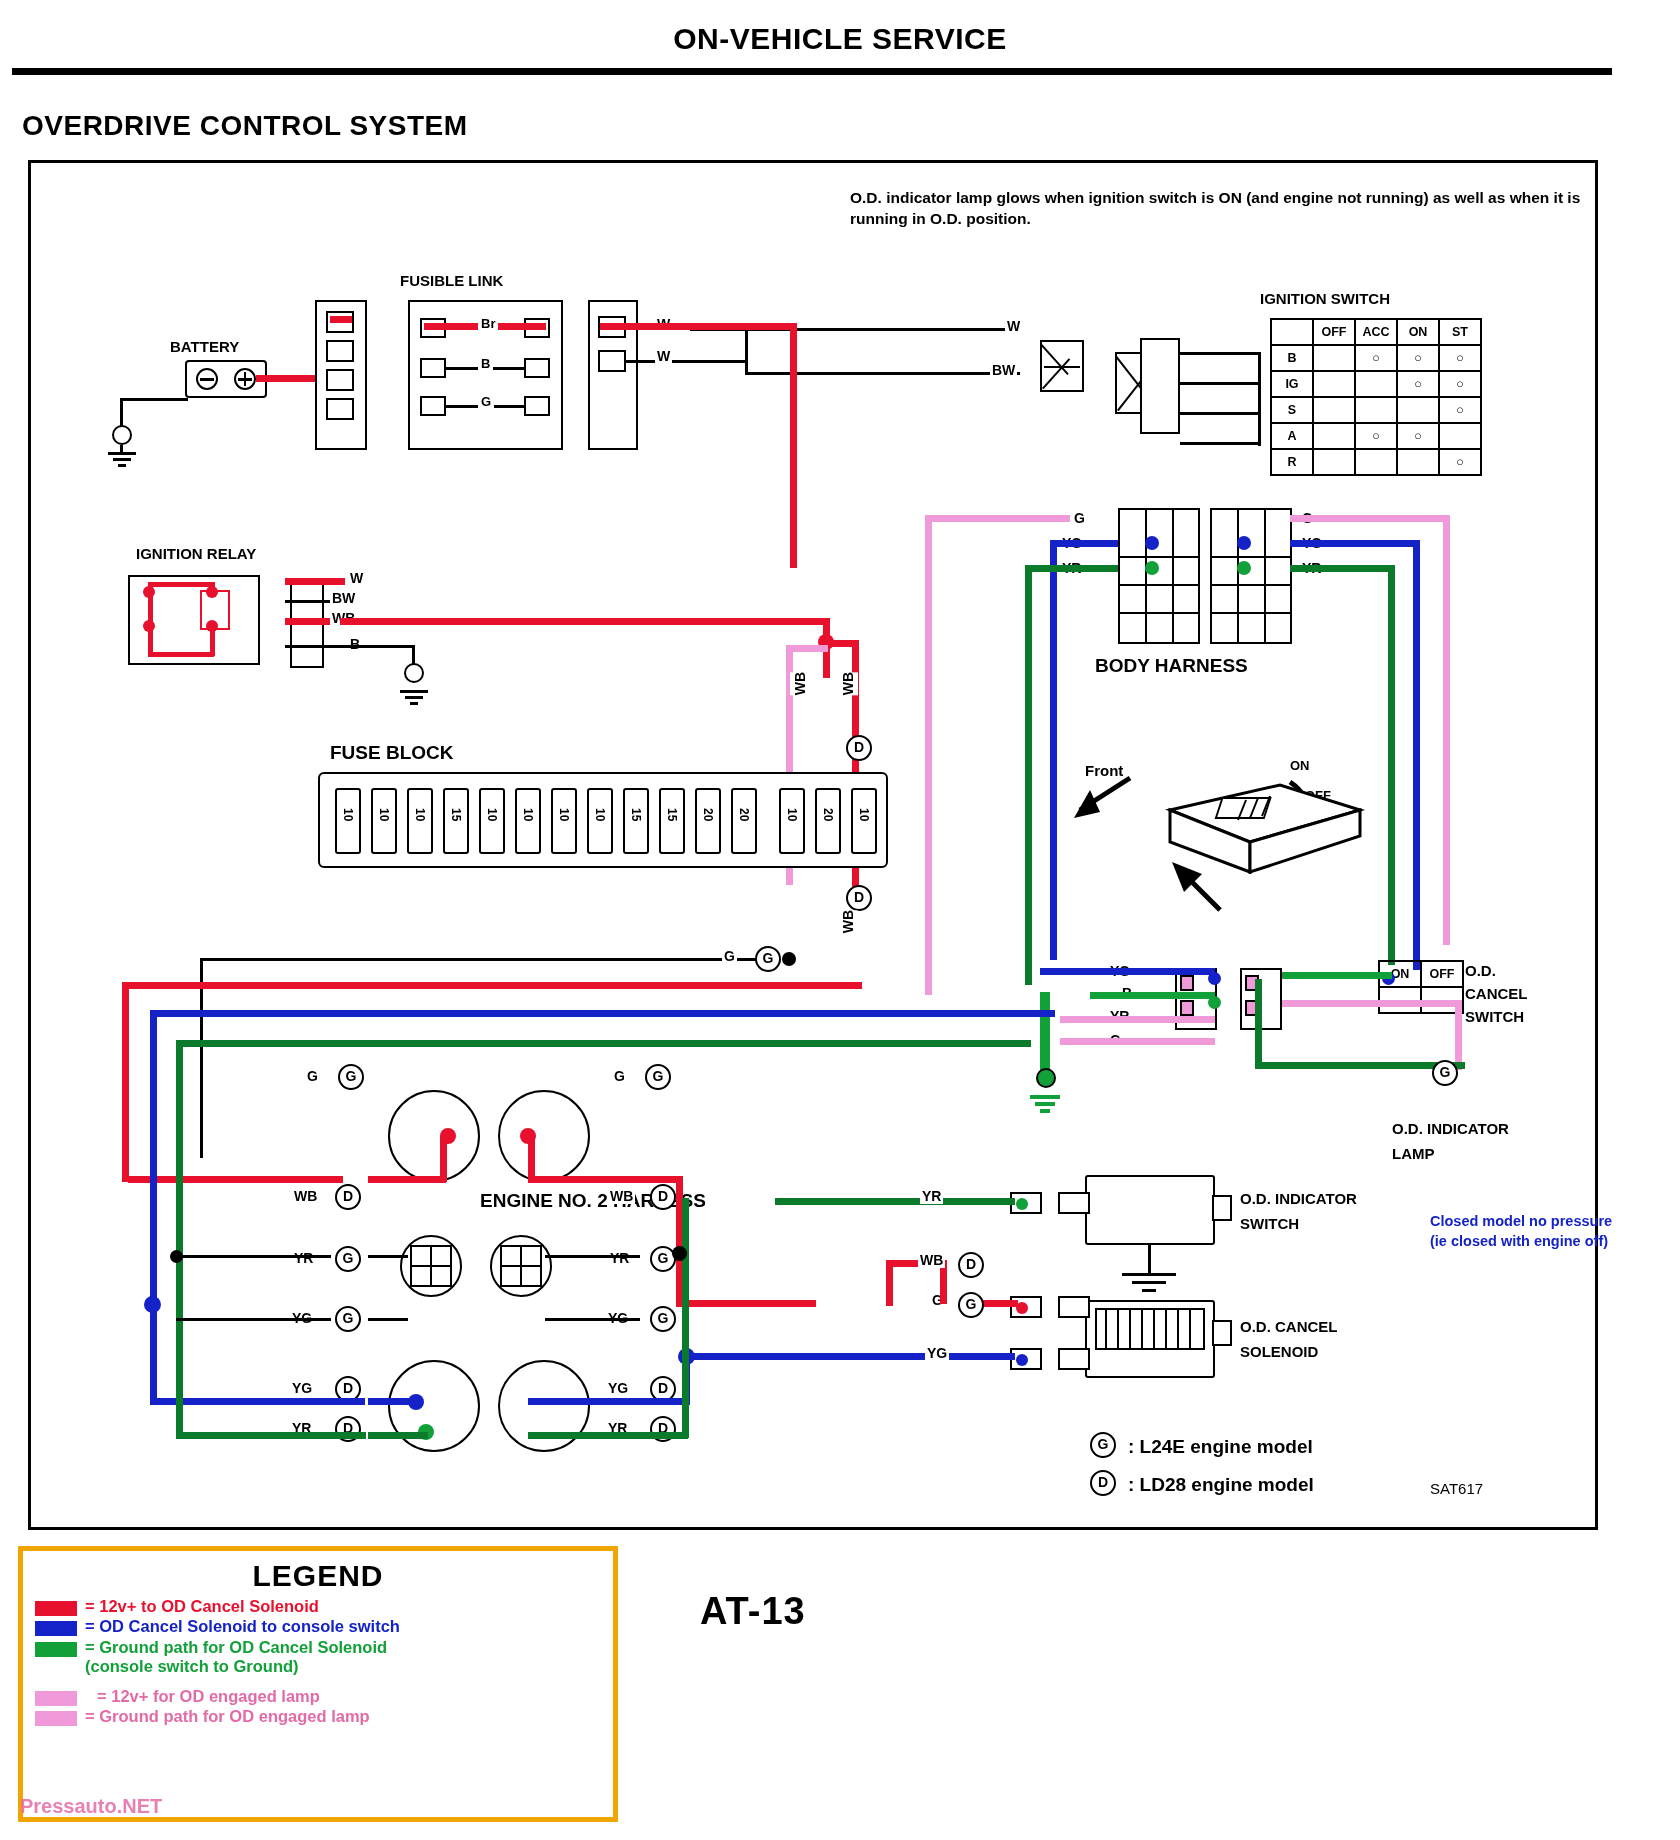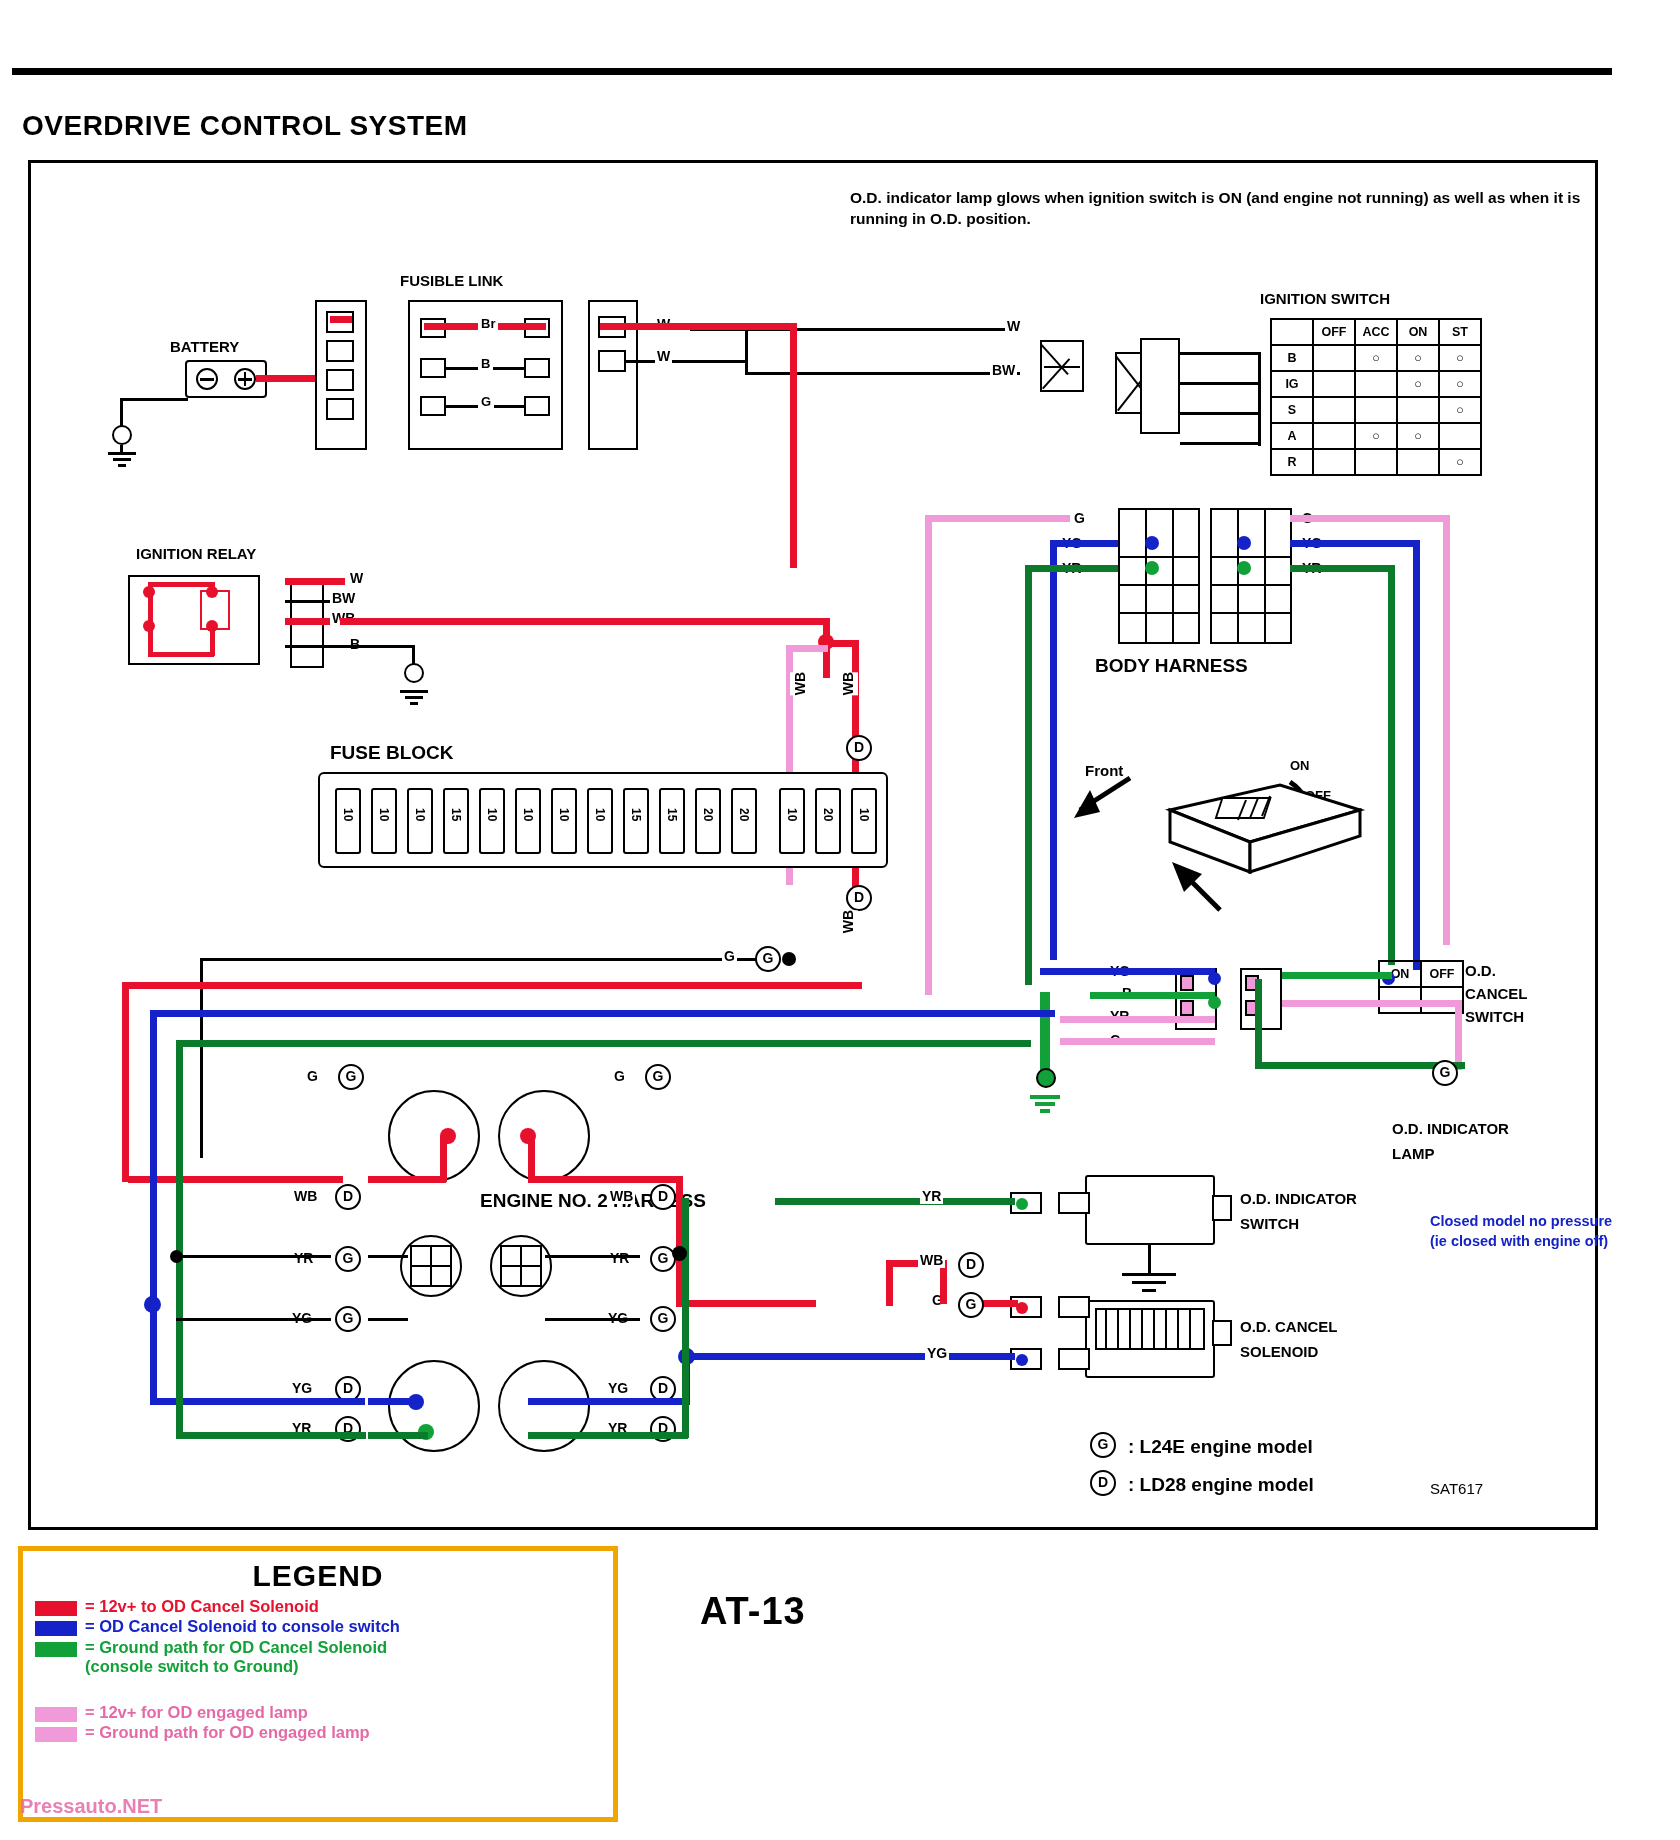--- a/index.html
+++ b/index.html
@@ -57,20 +57,21 @@
   .sat{position:absolute;left:1430px;top:1480px;font-size:15px;font-weight:normal;}
   .pressnote{position:absolute;font-size:14.5px;font-weight:bold;color:#1422c8;line-height:1.25;}
   .tbl{position:absolute;border-collapse:collapse;}
   .tbl td{border:2px solid #000;width:38px;height:22px;text-align:center;font-size:12.5px;font-weight:bold;}
 </style>
 </head>
 <body>
 
 <div class="page">
 
+  <div class="hdr-title">ON-VEHICLE SERVICE</div>
   <div class="hdr-rule"></div>
   <div class="sec-title">OVERDRIVE CONTROL SYSTEM</div>
 
   <div class="frame"></div>
   <div class="note">O.D. indicator lamp glows when ignition switch is ON (and engine not running) as well as when it is running in O.D. position.</div>
 
   <div class="lbl" style="left:170px;top:338px;">BATTERY</div>
   <div class="box" style="left:185px;top:360px;width:82px;height:38px;border-radius:4px;"></div>
   <div class="circ" style="left:196px;top:368px;width:22px;height:22px;"></div>
   <div class="w blk" style="left:200px;top:378px;width:14px;height:2.5px;"></div>
@@ -553,21 +554,21 @@
     </div>
     <div class="lrow">
       <div class="swatch" style="background:#1422c8;"></div>
       <div class="ltxt" style="color:#1422c8;">= OD Cancel Solenoid to console switch</div>
     </div>
     <div class="lrow">
       <div class="swatch" style="background:#12a038;"></div>
       <div class="ltxt" style="color:#12a038;white-space:pre-line;">= Ground path for OD Cancel Solenoid
 (console switch to Ground)</div>
     </div>
-    <div class="lrow" style="margin-top:26px;">
+    <div class="lrow" style="margin-top:10px;gap:12px;">
       <div class="swatch" style="background:#f09ada;"></div>
       <div class="ltxt" style="color:#e46aa7;">= 12v+ for OD engaged lamp</div>
     </div>
     <div class="lrow">
       <div class="swatch" style="background:#f09ada;"></div>
       <div class="ltxt" style="color:#e46aa7;">= Ground path for OD engaged lamp</div>
     </div>
   </div>
 
   <div class="at13">AT-13</div>

